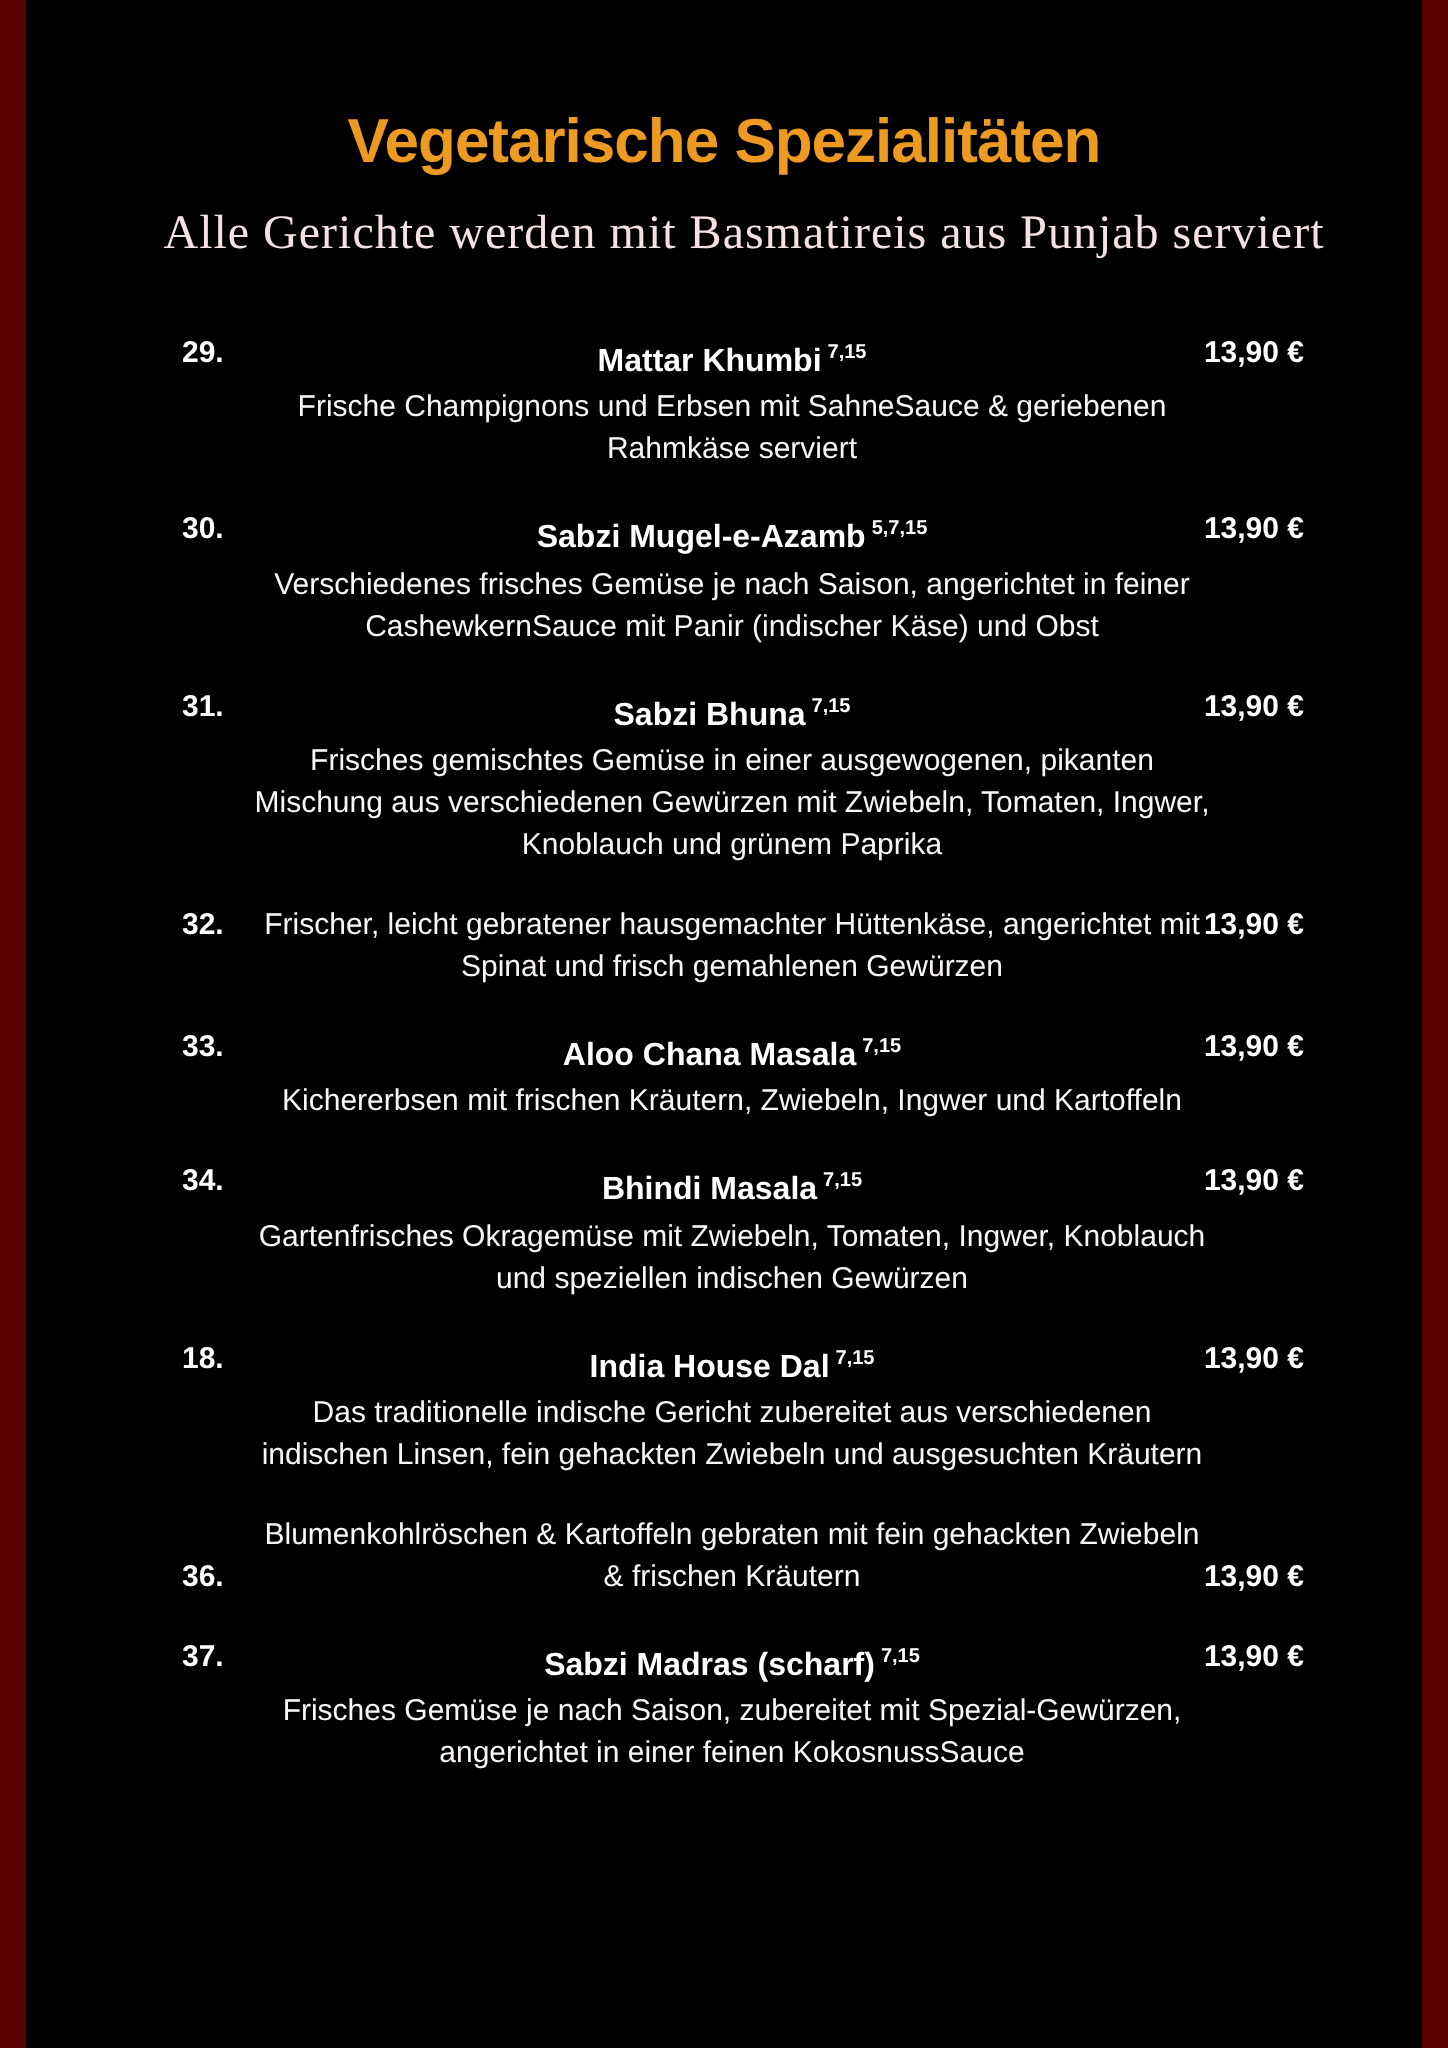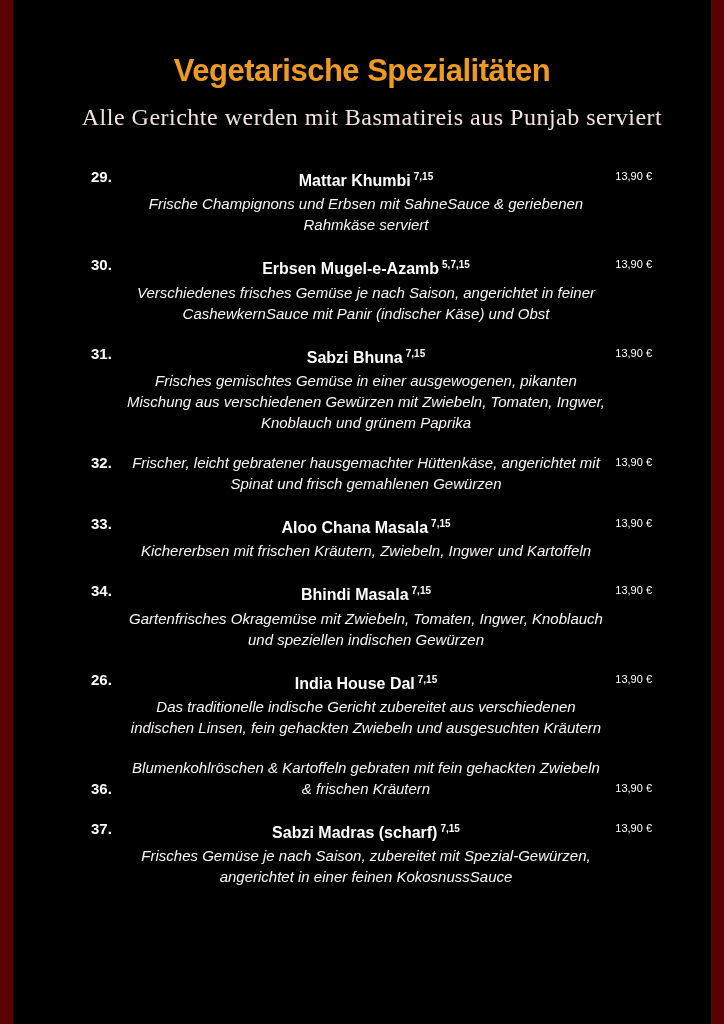--- a/index.html
+++ b/index.html
@@ -48,22 +48,22 @@
     left: 78px;
     top: 0;
     font-size: 15px;
     font-weight: 700;
     line-height: 21px;
   }
   .item-price {
     position: absolute;
     right: 59px;
     top: 0;
-    font-size: 11px;
-    font-weight: 400;
+    font-size: 15px;
+    font-weight: 700;
     line-height: 21px;
   }
   .menu-item.offset .item-number,
   .menu-item.offset .item-price { top: 21px; }
   .item-center {
     margin-left: 96px;
     margin-right: 88px;
     text-align: center;
   }
   .item-name-line {
@@ -73,21 +73,20 @@
   }
   .item-name-line sup {
     font-size: 10px;
     font-weight: 700;
     margin-left: 3px;
     text-align: right;
   }
   .item-description {
     margin-top: 2px;
     font-size: 15px;
-    font-style: italic;
     line-height: 21px;
     white-space: pre-line;
     color: #FBF6F6;
     text-align: center;
   }
 </style>
 </head>
 <body>
 
 <div class="page">
@@ -102,21 +101,21 @@
         <div class="item-name-line"><span>Mattar Khumbi</span><sup>7,15</sup></div>
         <div class="item-description">Frische Champignons und Erbsen mit SahneSauce &amp; geriebenen
 Rahmkäse serviert</div>
       </div>
       <div class="item-price">13,90 €</div>
     </div>
 
     <div class="menu-item">
       <div class="item-number">30.</div>
       <div class="item-center">
-        <div class="item-name-line"><span>Erbsen Mugel-e-Azamb</span><sup>5,7,15</sup></div>
+        <div class="item-name-line"><span>Sabzi Mugel-e-Azamb</span><sup>5,7,15</sup></div>
         <div class="item-description">Verschiedenes frisches Gemüse je nach Saison, angerichtet in feiner
 CashewkernSauce mit Panir (indischer Käse) und Obst</div>
       </div>
       <div class="item-price">13,90 €</div>
     </div>
 
     <div class="menu-item">
       <div class="item-number">31.</div>
       <div class="item-center">
         <div class="item-name-line"><span>Sabzi Bhuna</span><sup>7,15</sup></div>
@@ -149,21 +148,21 @@
       <div class="item-number">34.</div>
       <div class="item-center">
         <div class="item-name-line"><span>Bhindi Masala</span><sup>7,15</sup></div>
         <div class="item-description">Gartenfrisches Okragemüse mit Zwiebeln, Tomaten, Ingwer, Knoblauch
 und speziellen indischen Gewürzen</div>
       </div>
       <div class="item-price">13,90 €</div>
     </div>
 
     <div class="menu-item">
-      <div class="item-number">26.</div>
+      <div class="item-number">18.</div>
       <div class="item-center">
         <div class="item-name-line"><span>India House Dal</span><sup>7,15</sup></div>
         <div class="item-description">Das traditionelle indische Gericht zubereitet aus verschiedenen
 indischen Linsen, fein gehackten Zwiebeln und ausgesuchten Kräutern</div>
       </div>
       <div class="item-price">13,90 €</div>
     </div>
 
     <div class="menu-item offset">
       <div class="item-number">36.</div>

